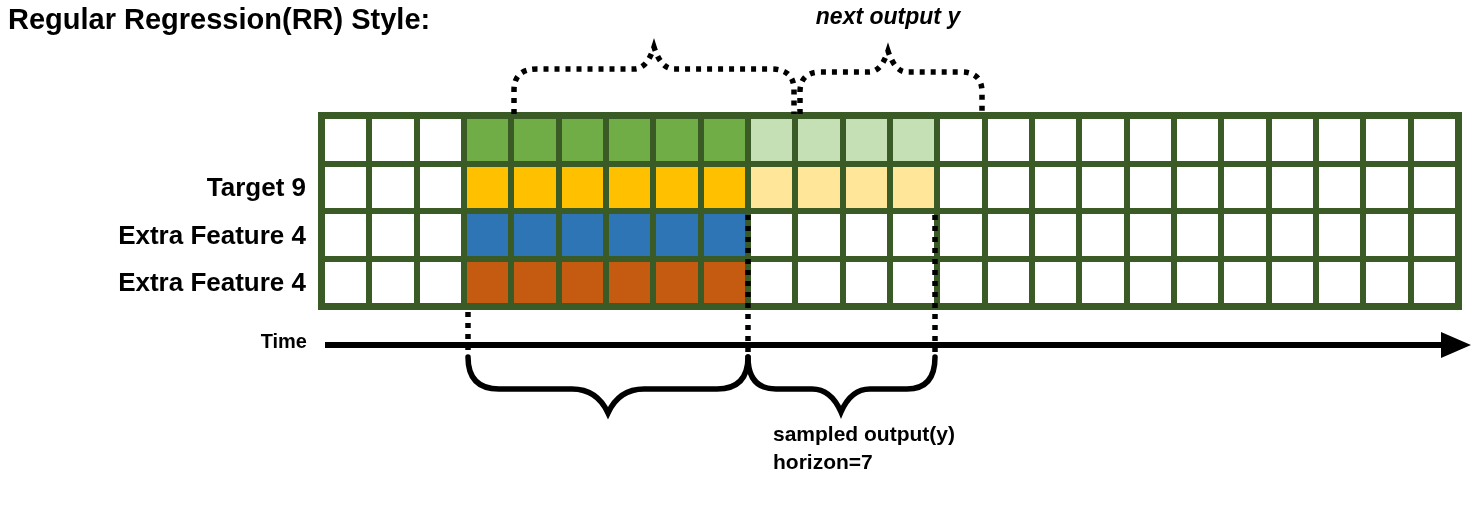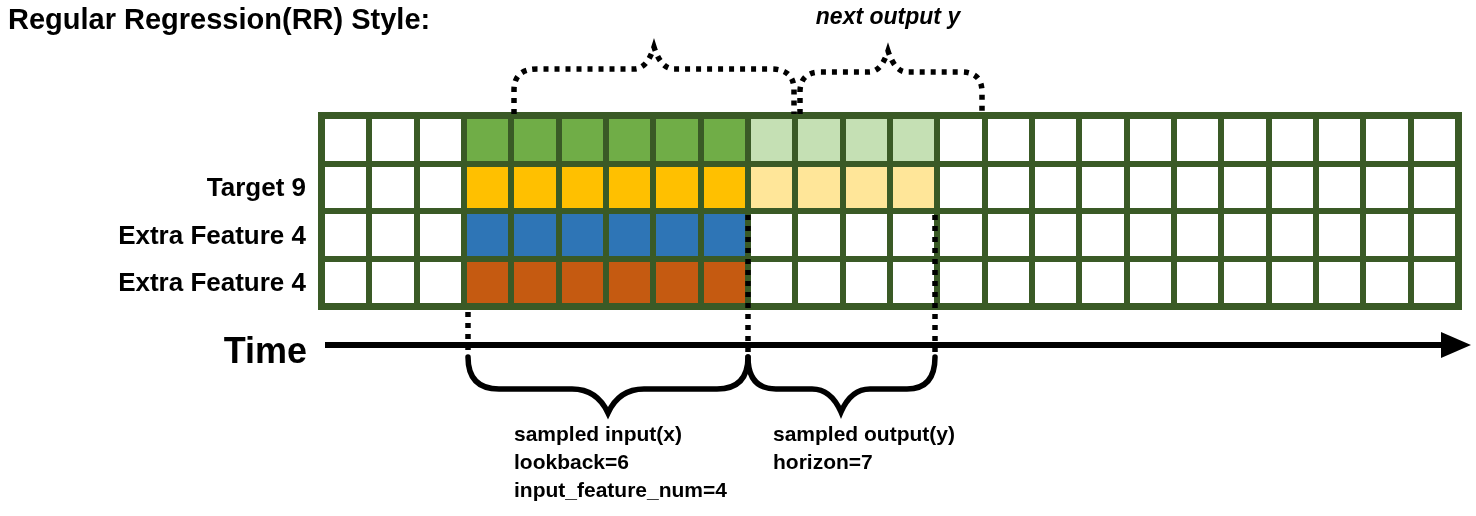--- a/index.html
+++ b/index.html
@@ -35,21 +35,21 @@
     gap:6px;
   }
   .cell{background:#fff;}
   .ann-italic{
     font-size:23px;font-weight:600;font-style:italic;
     text-align:center;white-space:nowrap;
   }
   #time-label{
     left:0;width:307px;top:330px;
     text-align:right;
-    font-size:36px;font-weight:bold;
+    font-size:20px;font-weight:bold;
   }
   .stats-block{
     top:420px;
     font-size:21px;font-weight:600;
     line-height:28px;
     white-space:nowrap;
   }
   #overlay{left:0;top:0;pointer-events:none;}
 </style>
 </head>
@@ -159,25 +159,20 @@
       <div class="cell" style="background: rgb(255, 255, 255);"></div>
       <div class="cell" style="background: rgb(255, 255, 255);"></div>
       <div class="cell" style="background: rgb(255, 255, 255);"></div>
       <div class="cell" style="background: rgb(255, 255, 255);"></div>
       <div class="cell" style="background: rgb(255, 255, 255);"></div>
       <div class="cell" style="background: rgb(255, 255, 255);"></div>
     </div>
 
   <div id="time-label" class="abs">Time</div>
 
-  <div class="stats-block abs" style="left:514px;">
-    <div>sampled input(x)</div>
-    <div>lookback=6</div>
-    <div>input_feature_num=4</div>
-  </div>
   <div class="stats-block abs" style="left:773px;">
     <div>sampled output(y)</div>
     <div>horizon=7</div>
   </div>
 
   <svg id="overlay" class="abs" width="1476" height="516" viewBox="0 0 1476 516">
 
     <path d="M 514 114 L 514 90 Q 514 69 537 69 L 634 69 Q 647 69 654 47 Q 661 69 674 69 L 771 69 Q 794 69 794 90 L 794 114" fill="none" stroke="#000" stroke-width="5.5" stroke-dasharray="5 6"></path>
 
     <path d="M 800 114 L 800 92 Q 800 72 821 72 L 869 72 Q 881 72 888 51 Q 895 72 907 72 L 961 72 Q 982 72 982 92 L 982 114" fill="none" stroke="#000" stroke-width="5.5" stroke-dasharray="5 6"></path>

